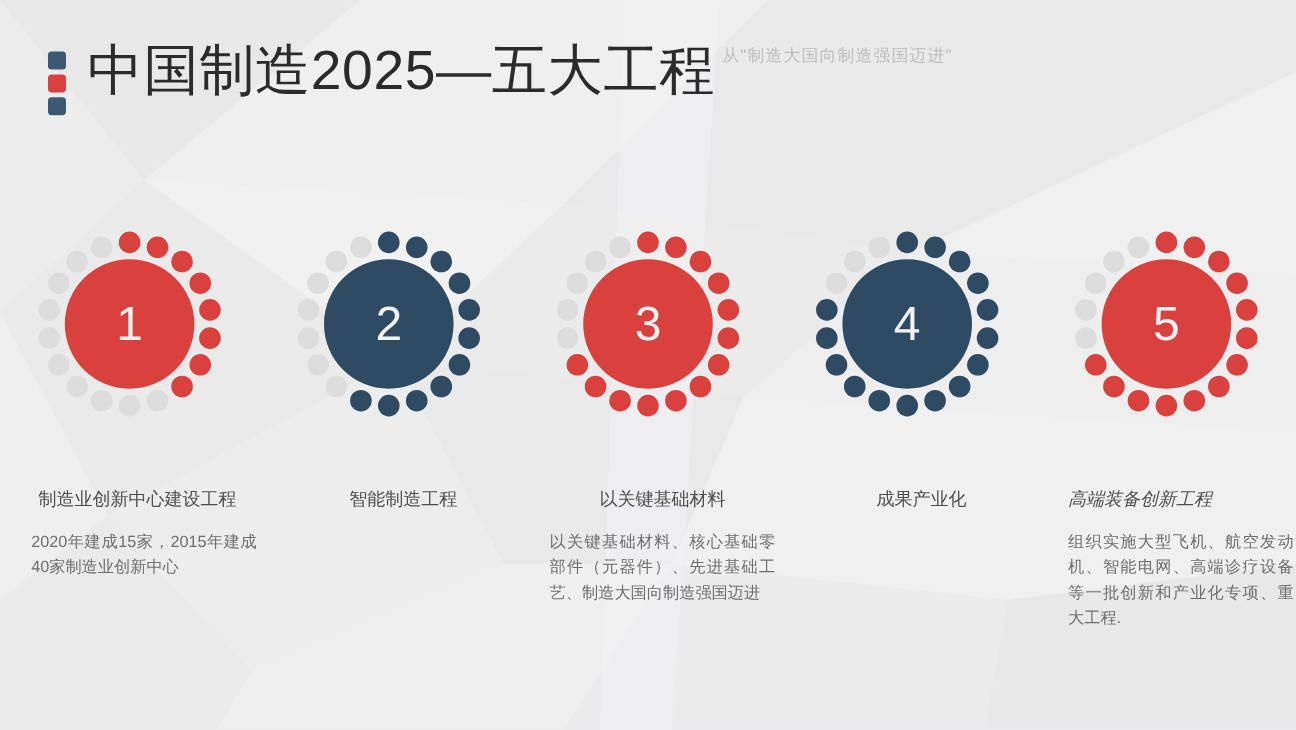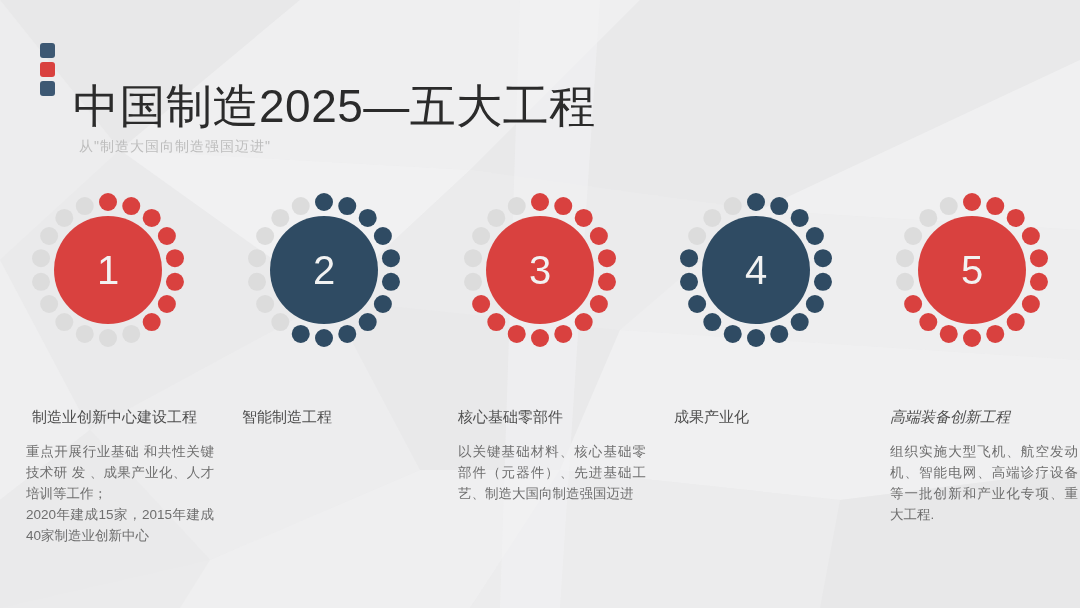--- a/index.html
+++ b/index.html
@@ -17,21 +17,21 @@
   
   .title-block {
     position:absolute; left:40px; top:32px; z-index:5;
     display:flex; align-items:flex-start;
   }
   .bullet-stack { display:flex; flex-direction:column; gap:4px; margin-top:11px; margin-right:18px; }
   .bullet { width:15px; height:15px; border-radius:3px; }
   .bullet.navy { background:#3d5873; }
   .bullet.red  { background:#d9413f; }
 
-  .title-text { display:flex; flex-direction:column;margin-top:48px; }
+  .title-text { display:flex; flex-direction:row; }
   .main-title {
     font-size:46px; line-height:52px; color:#2b2b2b;
     font-weight:400; letter-spacing:0.5px; white-space:nowrap;
   }
   .sub-title {
     font-size:14px; color:#bdbdbd; margin-top:6px; margin-left:6px;
     letter-spacing:1px; white-space:nowrap;
   }
 
   
@@ -54,21 +54,21 @@
     font-family:"Liberation Sans","DejaVu Sans",sans-serif;
   }
 
   
   .cols {
     position:absolute; left:12px; top:383px; width:1080px; height:200px;
     display:flex; z-index:5;margin-top:24px;
   }
   .col { flex:1 1 0; padding:0 14px; }
   .col-head {
-    font-size:15px; color:#4e4e4e; 
+    font-size:15px; color:#4e4e4e; text-align:center;
     margin-bottom:14px; line-height:20px; white-space:nowrap;
   }
   .col-body {
     font-size:13.5px; color:#6e6e6e; line-height:21px;
     text-align:justify; text-justify:inter-ideograph;
   }
   .col-body p { margin:0; }
   .col-1 .col-head { text-align:left; padding-left:6px; }
   .col-5 .col-head { text-align:left;font-style:italic; }
 </style>
@@ -244,29 +244,28 @@
           <span class="circle-num">5</span>
         </div>
       </div>
     </div>
   </div>
 
 <div class="cols" id="cols-row">
     <div class="col col-1">
       <div class="col-head">制造业创新中心建设工程</div>
       <div class="col-body">
-        <p>重点开展行业基础 和共性关键技术研 发 、成果产业化、人才培训等工作；</p>
         <p>2020年建成15家，2015年建成40家制造业创新中心</p>
       </div>
     </div>
     <div class="col col-2">
       <div class="col-head">智能制造工程</div>
     </div>
     <div class="col col-3">
-      <div class="col-head">核心基础零部件</div>
+      <div class="col-head">以关键基础材料</div>
       <div class="col-body">
         <p>以关键基础材料、核心基础零部件（元器件）、先进基础工艺、制造大国向制造强国迈进</p>
       </div>
     </div>
     <div class="col col-4">
       <div class="col-head">成果产业化</div>
     </div>
     <div class="col col-5">
       <div class="col-head">高端装备创新工程</div>
       <div class="col-body">

